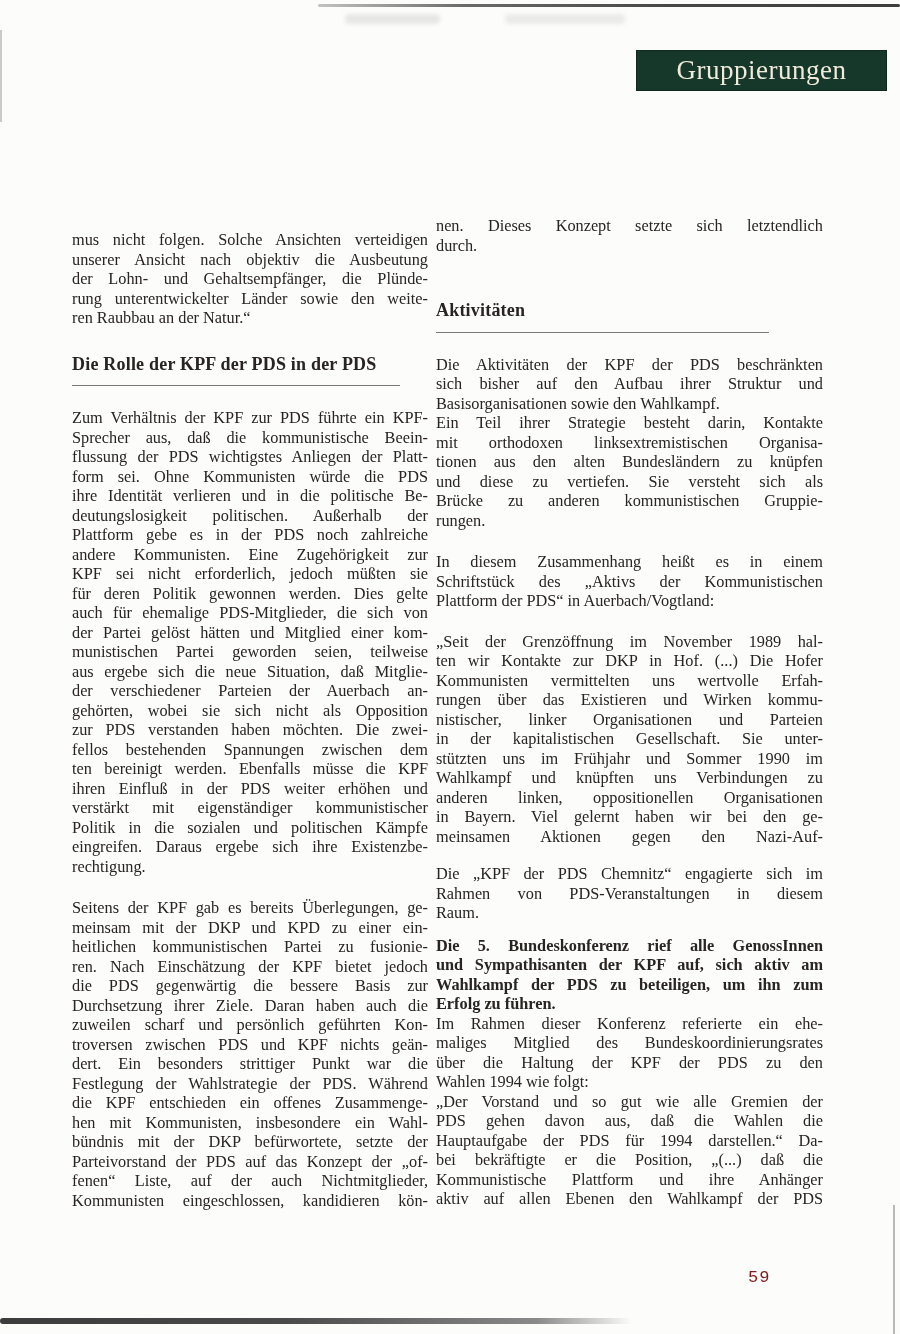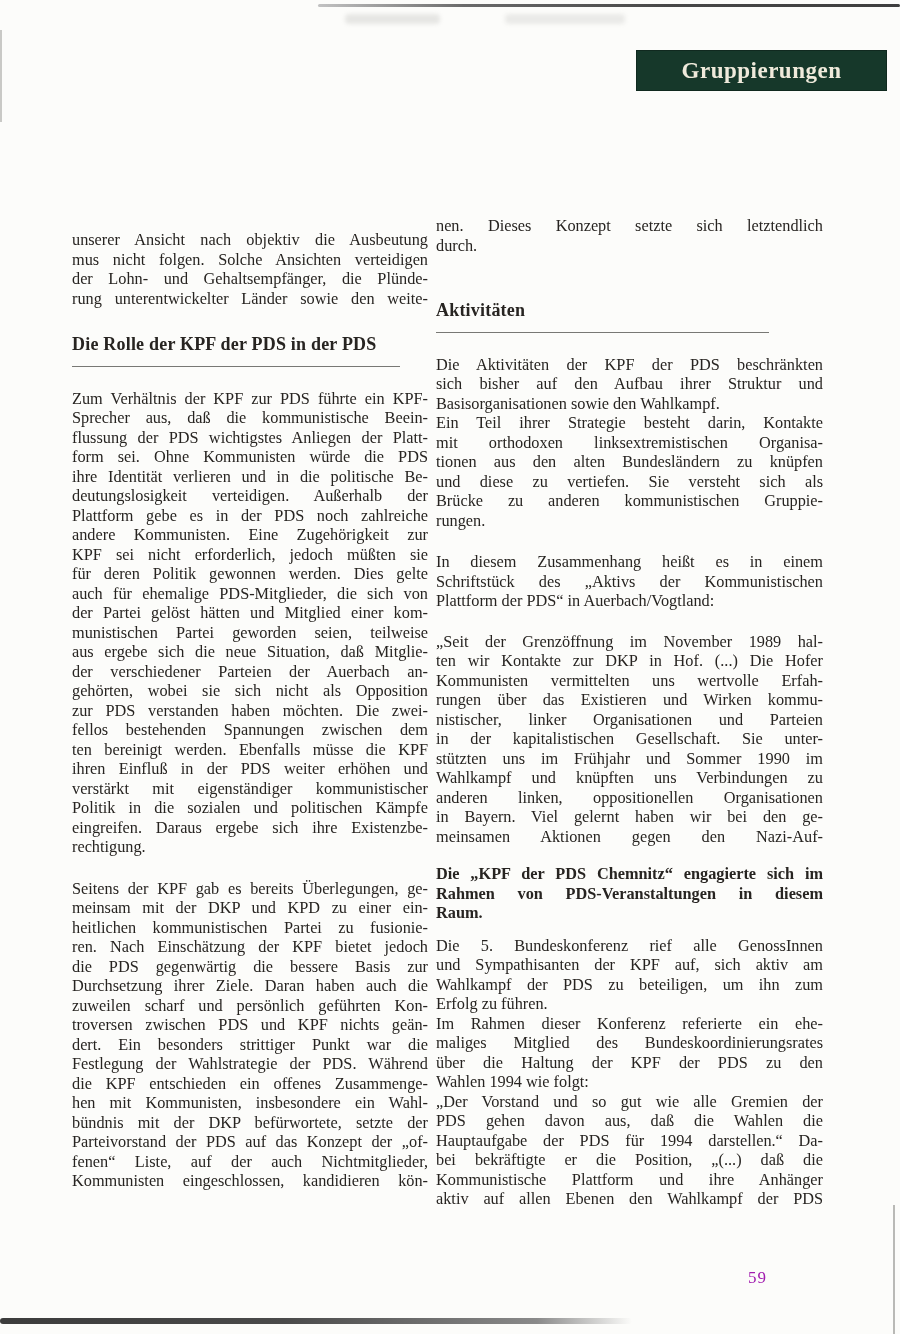--- a/index.html
+++ b/index.html
@@ -44,22 +44,22 @@
 
   
   .badge {
     position: absolute; left: 636px; top: 50px; width: 251px; height: 41px;
     background: #16382a;
     display: flex; align-items: center; justify-content: center;
     box-shadow: 0 0 0 1px #10291f inset;
   }
   .badge span {
     color: #efeadb;
-    font-size: 23px;
-    font-weight: bold;
+    font-size: 27px;
+    font-weight: normal;
     letter-spacing: 0.5px;
   }
 
   
   .col { position: absolute; font-size: 16.3px; line-height: 19.5px; }
   .lc { left: 72px;  top: 230px; width: 356px; }
   .rc { left: 436px; top: 216px; width: 387px; }
 
   .para { margin: 0; }
   .line { text-align: justify; text-align-last: justify; }
@@ -71,60 +71,61 @@
     letter-spacing: 0.2px;
     border-bottom: 1.5px solid #787874;
     padding-bottom: 11px;
     margin: 27px 0 22px 0;
   }
   .lc .section-heading { width: 92%; }
   .rc .section-heading { width: 86%; margin-top: 46px; }
 
   .gap-a { margin-top: 22px; }
   .gap-b { margin-top: 21px; }
-  .gap-c { margin-top: 18px; font-weight: bold; }
-  .gap-d { margin-top: 13px; }
+  .gap-c { margin-top: 18px; }
+  .gap-d { margin-top: 13px; font-weight: bold; }
   .tight { margin-top: 0; }
 
   .page-number {
     position: absolute; left: 748px; top: 1268px;
-    font-size: 17px; color: #a21caf; letter-spacing: 1px;
+    font-size: 17px; color: #7f1d1d; letter-spacing: 1px; font-family: Liberation Mono, monospace;
   }
 </style>
 </head>
 <body>
 
 <div class="page">
 
   <div class="scan-top-line"></div>
   <div class="scan-smudge-1"></div>
   <div class="scan-smudge-2"></div>
   <div class="scan-left-edge"></div>
 
   <div class="badge">
     <span>Gruppierungen</span>
   </div>
 
   <div class="col lc">
     <div class="para">
+        <div class="line">mus nicht folgen. Solche Ansichten verteidigen</div>
         <div class="line">unserer Ansicht nach objektiv die Ausbeutung</div>
-        <div class="line">mus nicht folgen. Solche Ansichten verteidigen</div>
         <div class="line">der Lohn- und Gehaltsempfänger, die Plünde-</div>
         <div class="line">rung unterentwickelter Länder sowie den weite-</div>
+        <div class="line last">ren Raubbau an der Natur.“</div>
       </div>
 
     <div class="section-heading">Die Rolle der KPF der PDS in der PDS</div>
 
     <div class="para">
         <div class="line">Zum Verhältnis der KPF zur PDS führte ein KPF-</div>
         <div class="line">Sprecher aus, daß die kommunistische Beein-</div>
         <div class="line">flussung der PDS wichtigstes Anliegen der Platt-</div>
         <div class="line">form sei. Ohne Kommunisten würde die PDS</div>
         <div class="line">ihre Identität verlieren und in die politische Be-</div>
-        <div class="line">deutungslosigkeit verteidigen. Außerhalb der</div>
+        <div class="line">deutungslosigkeit politischen. Außerhalb der</div>
         <div class="line">Plattform gebe es in der PDS noch zahlreiche</div>
         <div class="line">andere Kommunisten. Eine Zugehörigkeit zur</div>
         <div class="line">KPF sei nicht erforderlich, jedoch müßten sie</div>
         <div class="line">für deren Politik gewonnen werden. Dies gelte</div>
         <div class="line">auch für ehemalige PDS-Mitglieder, die sich von</div>
         <div class="line">der Partei gelöst hätten und Mitglied einer kom-</div>
         <div class="line">munistischen Partei geworden seien, teilweise</div>
         <div class="line">aus ergebe sich die neue Situation, daß Mitglie-</div>
         <div class="line">der verschiedener Parteien der Auerbach an-</div>
         <div class="line">gehörten, wobei sie sich nicht als Opposition</div>

